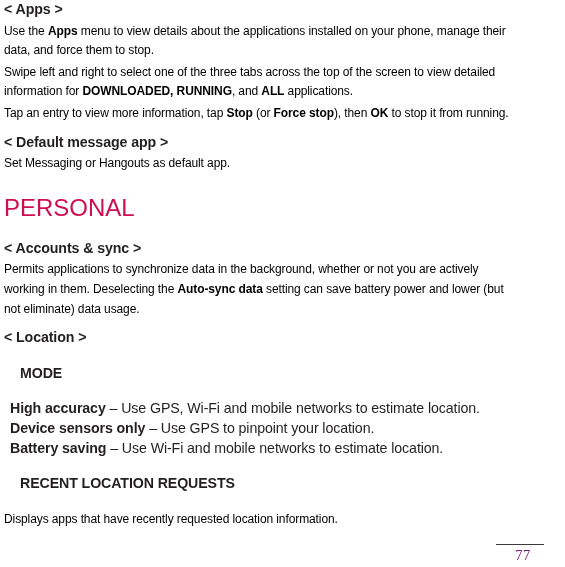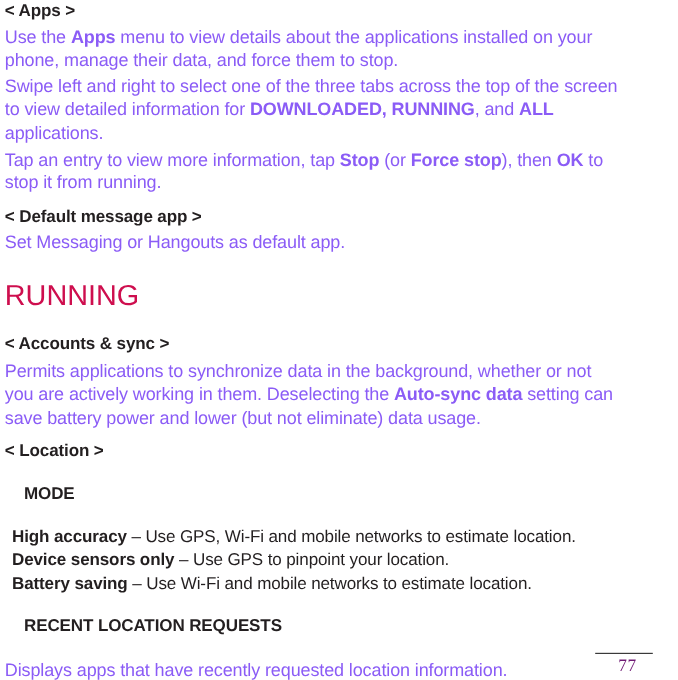--- a/index.html
+++ b/index.html
@@ -39,25 +39,25 @@
     font-size: 14.2px;
     font-weight: bold;
     line-height: 19.6px;
     letter-spacing: -0.1px;
     color: #231f20;
     margin: 0;
     white-space: nowrap;
   }
 
   .para {
-    font-size: 15px;
+    font-size: 12px;
     font-weight: normal;
     line-height: 19.6px;
     letter-spacing: -0.1px;
-    color: #8b5cf6;
+    color: #000000;
     margin: 0;
     text-align: left;
   }
 
   .para b, .sec-head b {
     font-weight: bold;
   }
 
   .big-head {
     font-size: 24px;
@@ -148,21 +148,21 @@
     <div class="gap-md"></div>
 
     <div class="sec-head">&lt; Default message app &gt;</div>
     <div class="gap-sm"></div>
     <p class="para">
       <span>Set Messaging or Hangouts as default app.</span>
     </p>
 
     <div class="gap-xl"></div>
 
-    <div class="big-head" style="color:#CE0E4E;">RUNNING</div>
+    <div class="big-head" style="color:#CE0E4E;">PERSONAL</div>
 
     <div class="gap-lg"></div>
 
     <div class="sec-head">&lt; Accounts &amp; sync &gt;</div>
     <div class="gap-sm"></div>
     <p class="para">
       <span>Permits applications to synchronize data in the background, whether or not you are actively working in them. Deselecting the </span><b>Auto-sync data</b><span> setting can save battery power and lower (but not eliminate) data usage.</span>
     </p>
 
     <div class="gap-md"></div>

